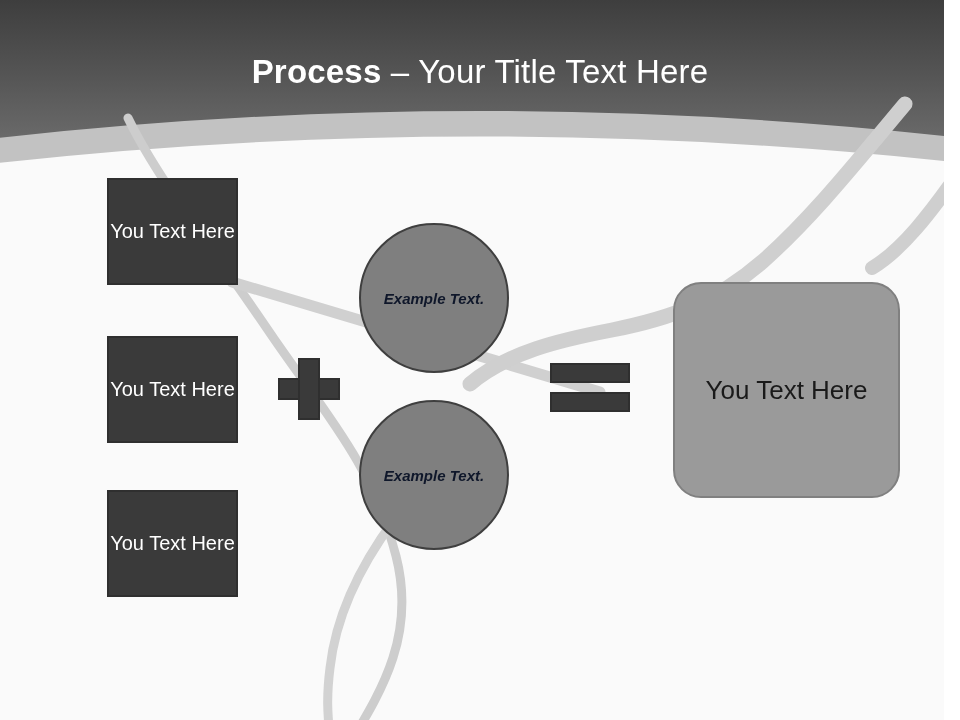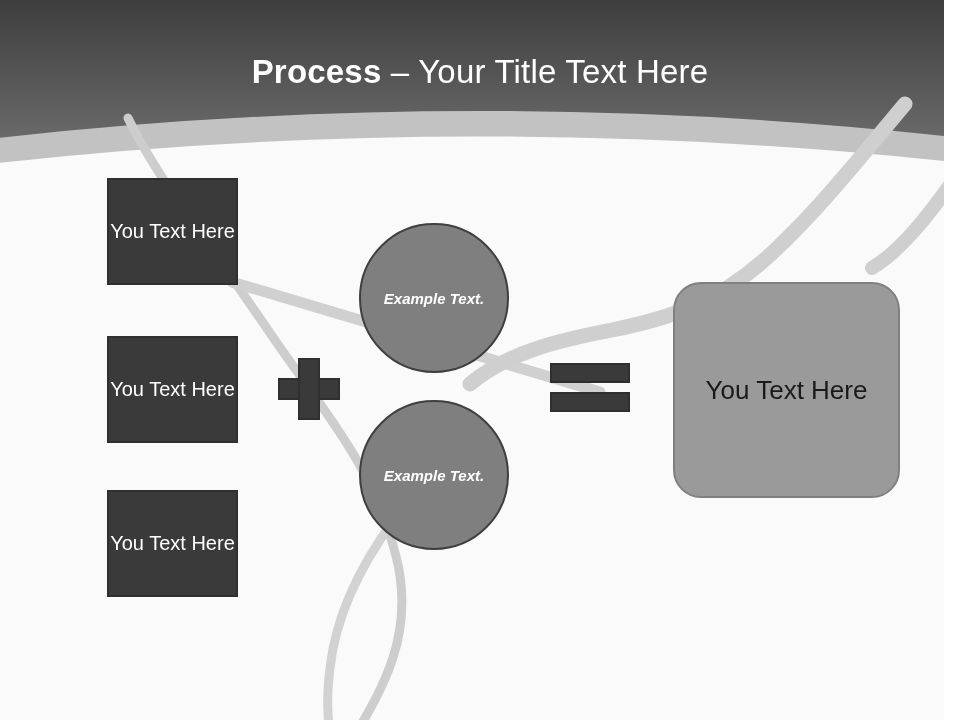--- a/index.html
+++ b/index.html
@@ -89,21 +89,21 @@
 
   
   .example-circle {
     position: absolute;
     width: 150px;
     height: 150px;
     box-sizing: border-box;
     border-radius: 50%;
     background: #7f7f7f;
     border: 2px solid #3f3f3f;
-    color: #ffffff;
+    color: #0f172a;
     font-size: 15px;
     line-height: 23px;
     font-weight: bold;
     font-style: italic;
     display: flex;
     align-items: center;
     justify-content: center;
     text-align: center;
     z-index: 5;
   }

